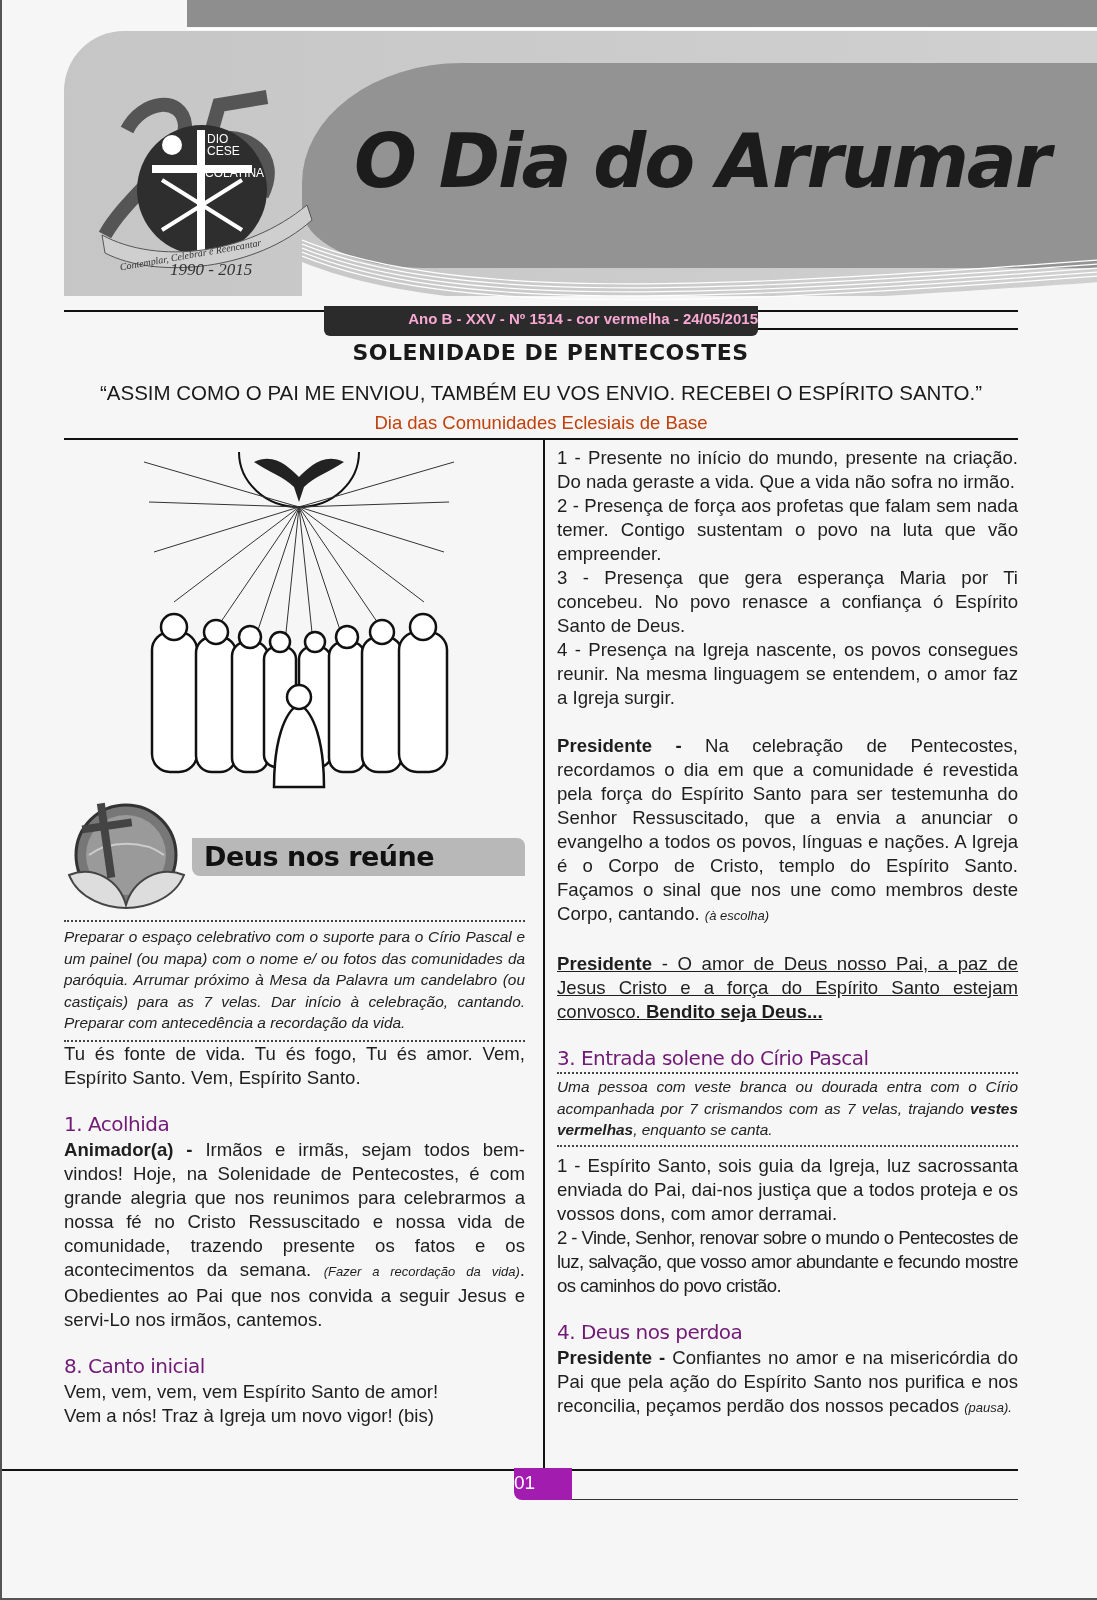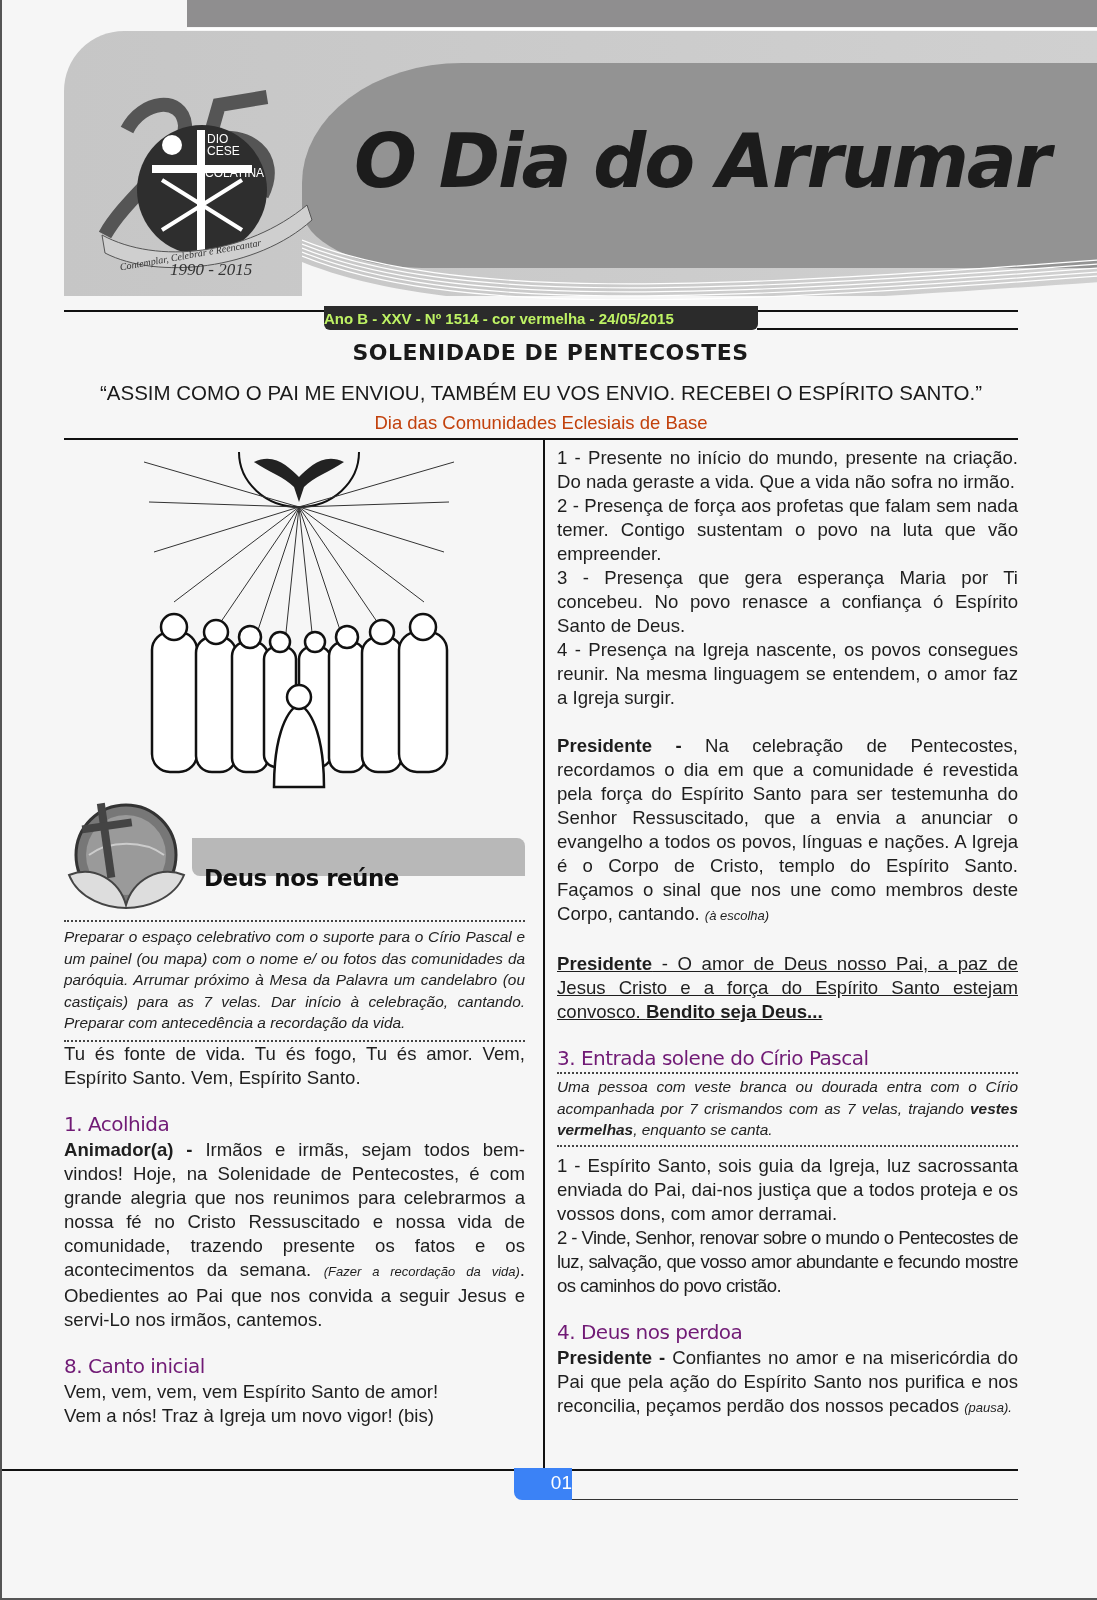--- a/index.html
+++ b/index.html
@@ -15,43 +15,43 @@
   .grey-panel { position: absolute; left: 62px; top: 31px; width: 1035px; height: 265px; background: linear-gradient(90deg,#c6c6c6,#d0d0d0); border-top-left-radius: 60px; }
   .title-panel { position: absolute; left: 300px; top: 63px; width: 797px; height: 205px; background: #939393; border-top-left-radius: 160px 120px; border-bottom-left-radius: 120px 60px; }
   .swoosh { position: absolute; left: 300px; top: 230px; width: 797px; height: 70px; }
   .masthead-title { position: absolute; left: 352px; top: 118px; font-family: "DejaVu Sans", sans-serif; font-weight: bold; font-style: italic; font-size: 74px; letter-spacing: -2px; color: #1c1c1c; white-space: nowrap; }
 
   .logo { position: absolute; left: 95px; top: 85px; width: 230px; height: 210px; }
   .logo-years { position: absolute; left: 168px; top: 260px; font-family: "Liberation Serif", serif; font-style: italic; font-size: 17px; color: #333; }
 
   
   .rule-top { position: absolute; left: 62px; top: 310px; width: 954px; height: 2px; background: #111; }
-  .issue-tab { position: absolute; left: 322px; top: 306px; width: 434px; height: 24px; background: #2b2b2b; border-radius: 0 0 6px 6px; color: #bef264; font-weight: bold; font-size: 15px; text-align: left; line-height: 26px; }
+  .issue-tab { position: absolute; left: 322px; top: 306px; width: 434px; height: 30px; background: #2b2b2b; border-radius: 0 0 6px 6px; color: #f9a8d4; font-weight: bold; font-size: 15px; text-align: right; line-height: 26px; }
   .rule-top2 { position: absolute; left: 755px; top: 328px; width: 261px; height: 2px; background: #111; }
 
   .headline { position: absolute; left: 0; width: 1097px; top: 340px; text-align: center; font-family: "DejaVu Sans", sans-serif; font-weight: bold; font-size: 22px; letter-spacing: 0.5px; color: #1a1a1a; }
   .quote { position: absolute; left: 0; width: 1078px; top: 381px; text-align: center; font-size: 20.5px; color: #1a1a1a; }
   .subtitle { position: absolute; left: 0; width: 1078px; top: 412px; text-align: center; font-size: 18.5px; color: #c2410c; }
   .rule-mid { position: absolute; left: 62px; top: 438px; width: 954px; height: 2px; background: #111; }
 
   .col-divider { position: absolute; left: 541px; top: 440px; width: 2px; height: 1030px; background: #111; }
   .rule-bottom { position: absolute; left: 0; top: 1469px; width: 1016px; height: 2px; background: #111; }
-  .page-num { position: absolute; left: 512px; top: 1468px; width: 58px; height: 32px; background: #3b82f6; color: #fff; font-size: 19px; text-align: right; line-height: 30px; border-radius: 0 0 0 8px; }
+  .page-num { position: absolute; left: 512px; top: 1468px; width: 58px; height: 32px; background: #a21caf; color: #fff; font-size: 19px; text-align: left; line-height: 30px; border-radius: 0 0 0 8px; }
   .rule-bottom2 { position: absolute; left: 570px; top: 1499px; width: 446px; height: 1px; background: #333; }
   .col-right { position: absolute; left: 555px; top: 446px; width: 461px; }
   .body-text { font-size: 18.6px; line-height: 24px; text-align: justify; color: #1e1e1e; }
   .small-italic { font-style: italic; font-size: 15.4px; line-height: 21.5px; text-align: justify; color: #222; }
   .dotted { border-top: 2px dotted #444; height: 0; }
   b { font-weight: bold; }
   .h2 { font-family: "DejaVu Sans", sans-serif; font-size: 20px; line-height: 28px; color: #701a75; letter-spacing: -0.5px; }
 
   .illustration { position: absolute; left: 132px; top: 442px; width: 330px; height: 350px; }
   .section-banner { position: absolute; left: 62px; top: 800px; width: 461px; height: 110px; }
   .banner-pill { position: absolute; left: 128px; top: 38px; width: 333px; height: 38px; background: #b8b8b8; border-radius: 0 8px 0 8px; }
-  .banner-text { position: absolute; left: 140px; top: 41px; font-family: "DejaVu Sans", sans-serif; font-weight: bold; font-size: 23px; color: #111; letter-spacing: -0.5px; margin-top: 24px; }
+  .banner-text { position: absolute; left: 140px; top: 41px; font-family: "DejaVu Sans", sans-serif; font-weight: bold; font-size: 27px; color: #111; letter-spacing: -0.5px; }
   .banner-icon { position: absolute; left: 0; top: 0; width: 125px; height: 110px; }
 
   .ital-note { font-style: italic; font-size: 13px; }
 </style>
 </head>
 <body>
 
 <div class="page">
 
   <div class="masthead">

